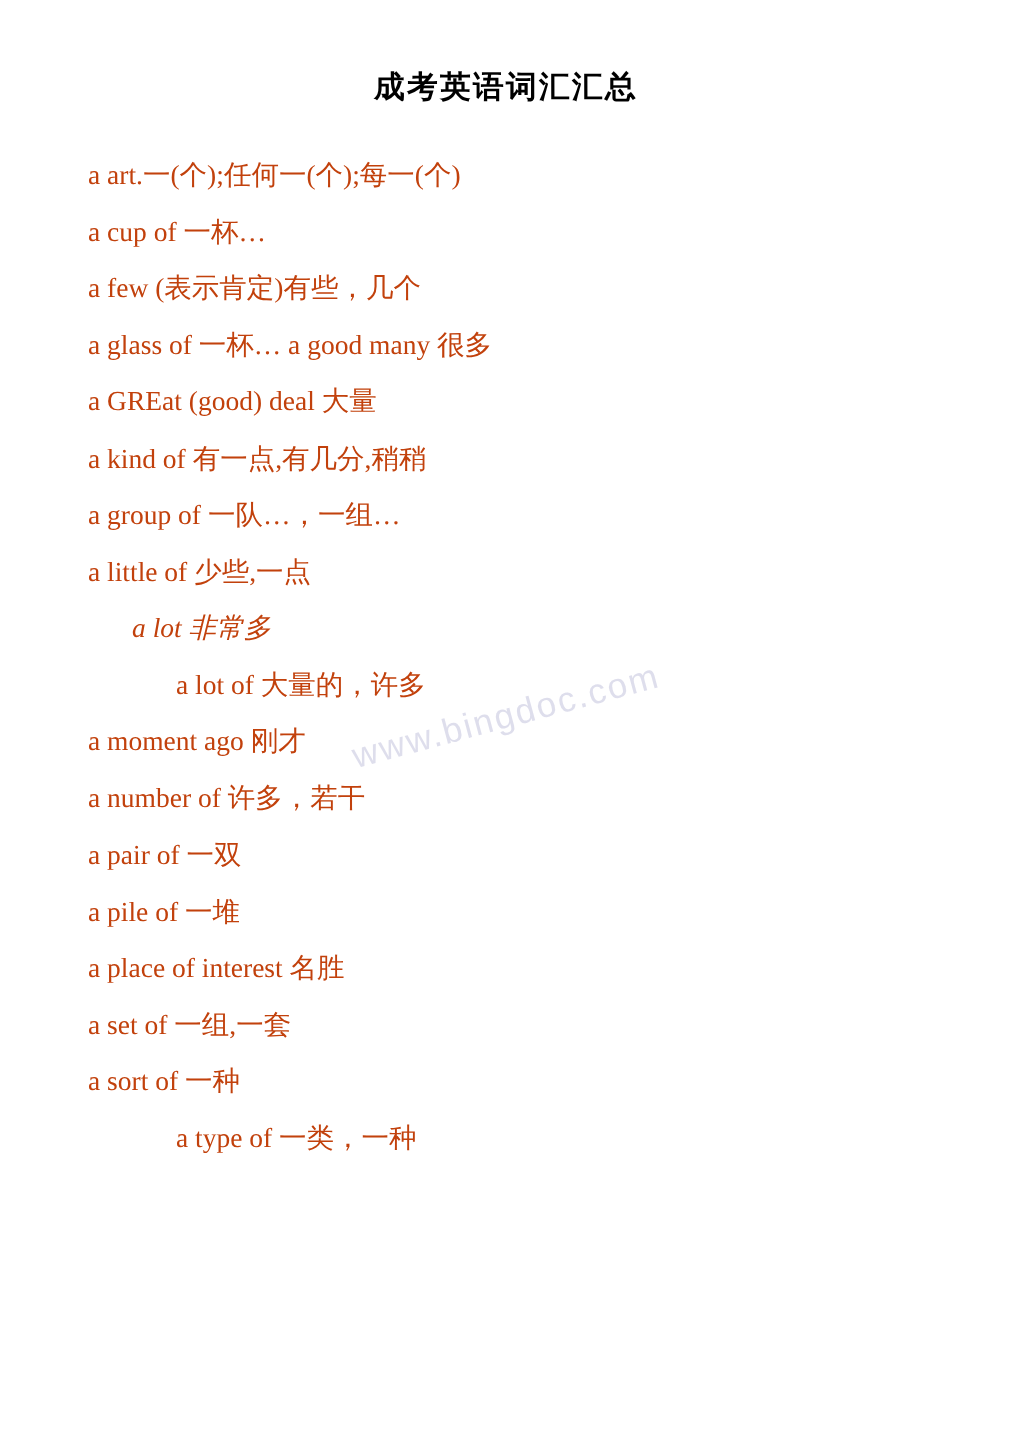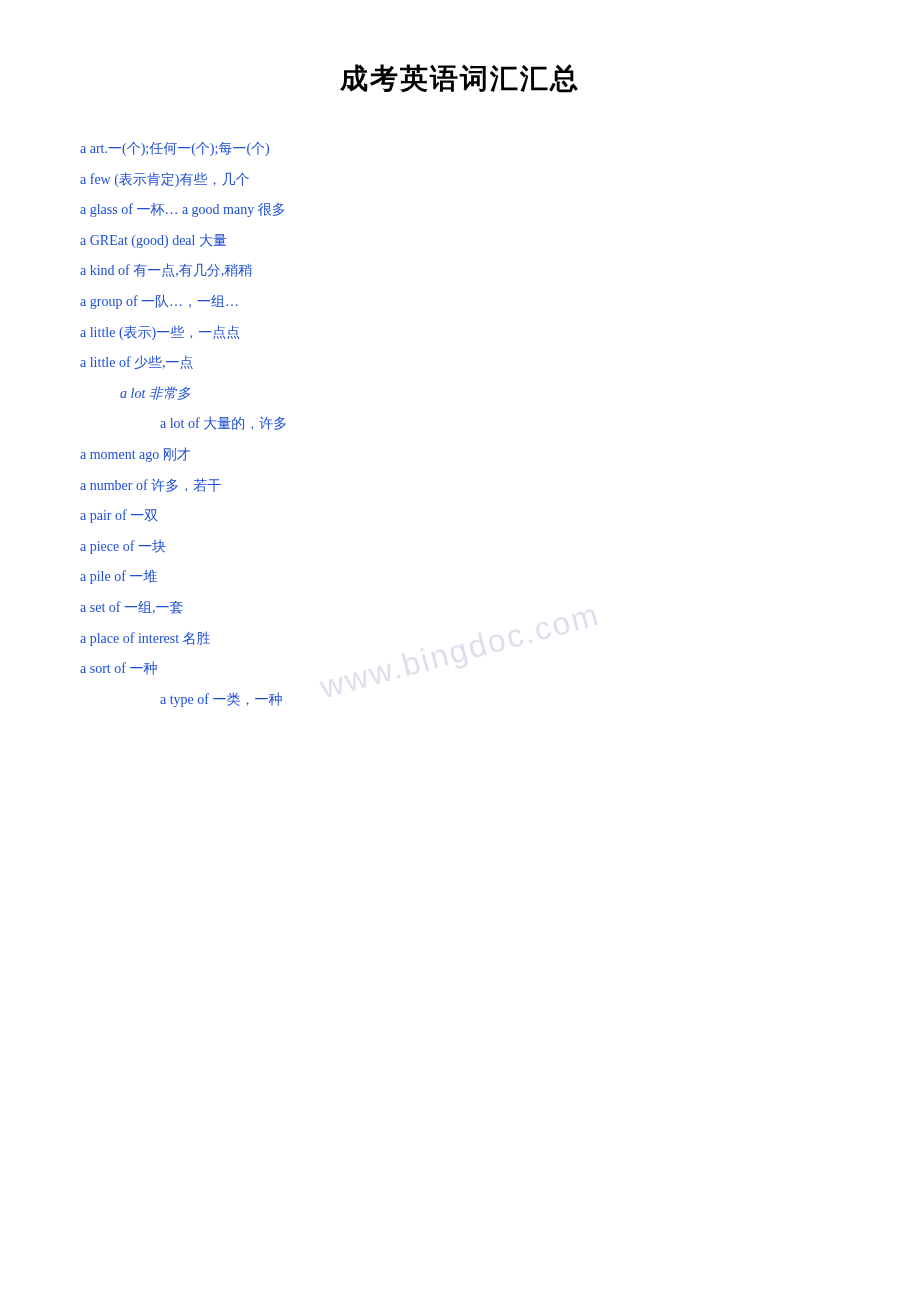--- a/index.html
+++ b/index.html
@@ -24,23 +24,23 @@
       font-family: Liberation Sans, sans-serif;
       margin-bottom: 36px;
       letter-spacing: 2px;
     }
 
     .vocab-list {
       list-style: none;
     }
 
     .vocab-item {
-      font-size: 14px;
+      font-size: 25px;
       line-height: 1.9;
-      color: #1d4ed8;
+      color: #c2410c;
       padding: 2px 0;
     }
 
     .vocab-item.indented-1 {
       padding-left: 40px;
       font-style: italic;
     }
 
     .vocab-item.indented-2 {
       padding-left: 80px;
@@ -60,33 +60,32 @@
       z-index: 10;
     }
   </style>
 </head>
 <body>
 
 <h1 class="page-title">成考英语词汇汇总</h1>
 
 <ul class="vocab-list">
 <li class="vocab-item">a art.一(个);任何一(个);每一(个)</li>
+    <li class="vocab-item">a cup of 一杯…</li>
     <li class="vocab-item">a few (表示肯定)有些，几个</li>
     <li class="vocab-item">a glass of 一杯…    a good many 很多</li>
     <li class="vocab-item">a GREat (good) deal   大量</li>
     <li class="vocab-item">a kind of 有一点,有几分,稍稍</li>
     <li class="vocab-item">a group of 一队…，一组…</li>
-    <li class="vocab-item">a little (表示)一些，一点点</li>
     <li class="vocab-item">a little of 少些,一点</li>
     <li class="vocab-item indented-1">a lot 非常多</li>
     <li class="vocab-item indented-2">a lot of 大量的，许多</li>
     <li class="vocab-item">a moment ago   刚才</li>
     <li class="vocab-item">a number of 许多，若干</li>
     <li class="vocab-item">a pair of 一双</li>
-    <li class="vocab-item"> a piece of 一块</li>
     <li class="vocab-item">a pile of 一堆</li>
+    <li class="vocab-item">a place of interest 名胜</li>
     <li class="vocab-item">a set of 一组,一套</li>
-    <li class="vocab-item">a place of interest 名胜</li>
     <li class="vocab-item"> a sort of 一种</li>
     <li class="vocab-item indented-2">a type of 一类，一种</li>
   </ul>
 
 <div class="watermark">www.bingdoc.com</div>
 
 </body></html>

